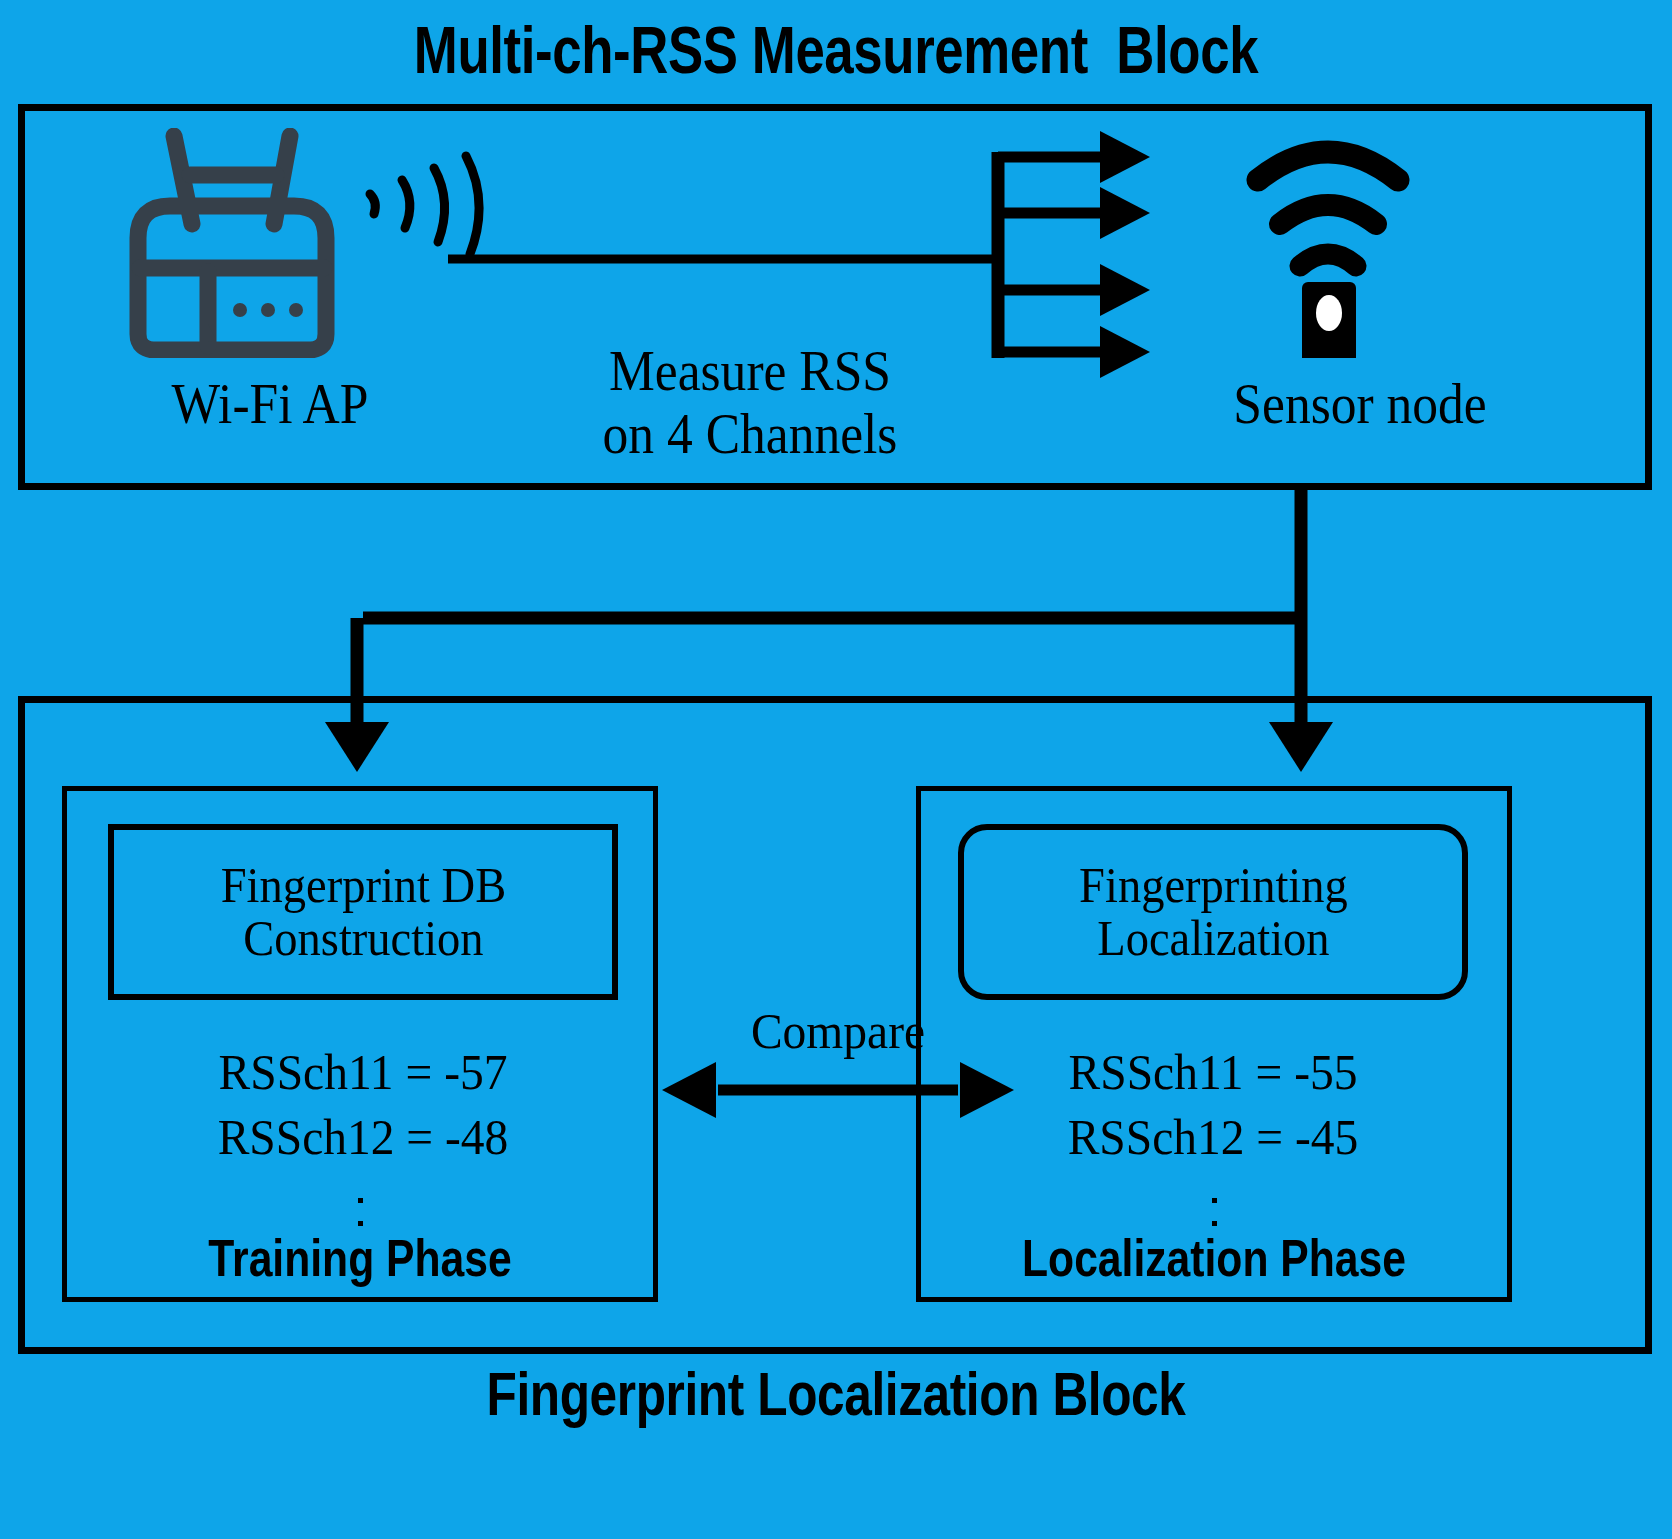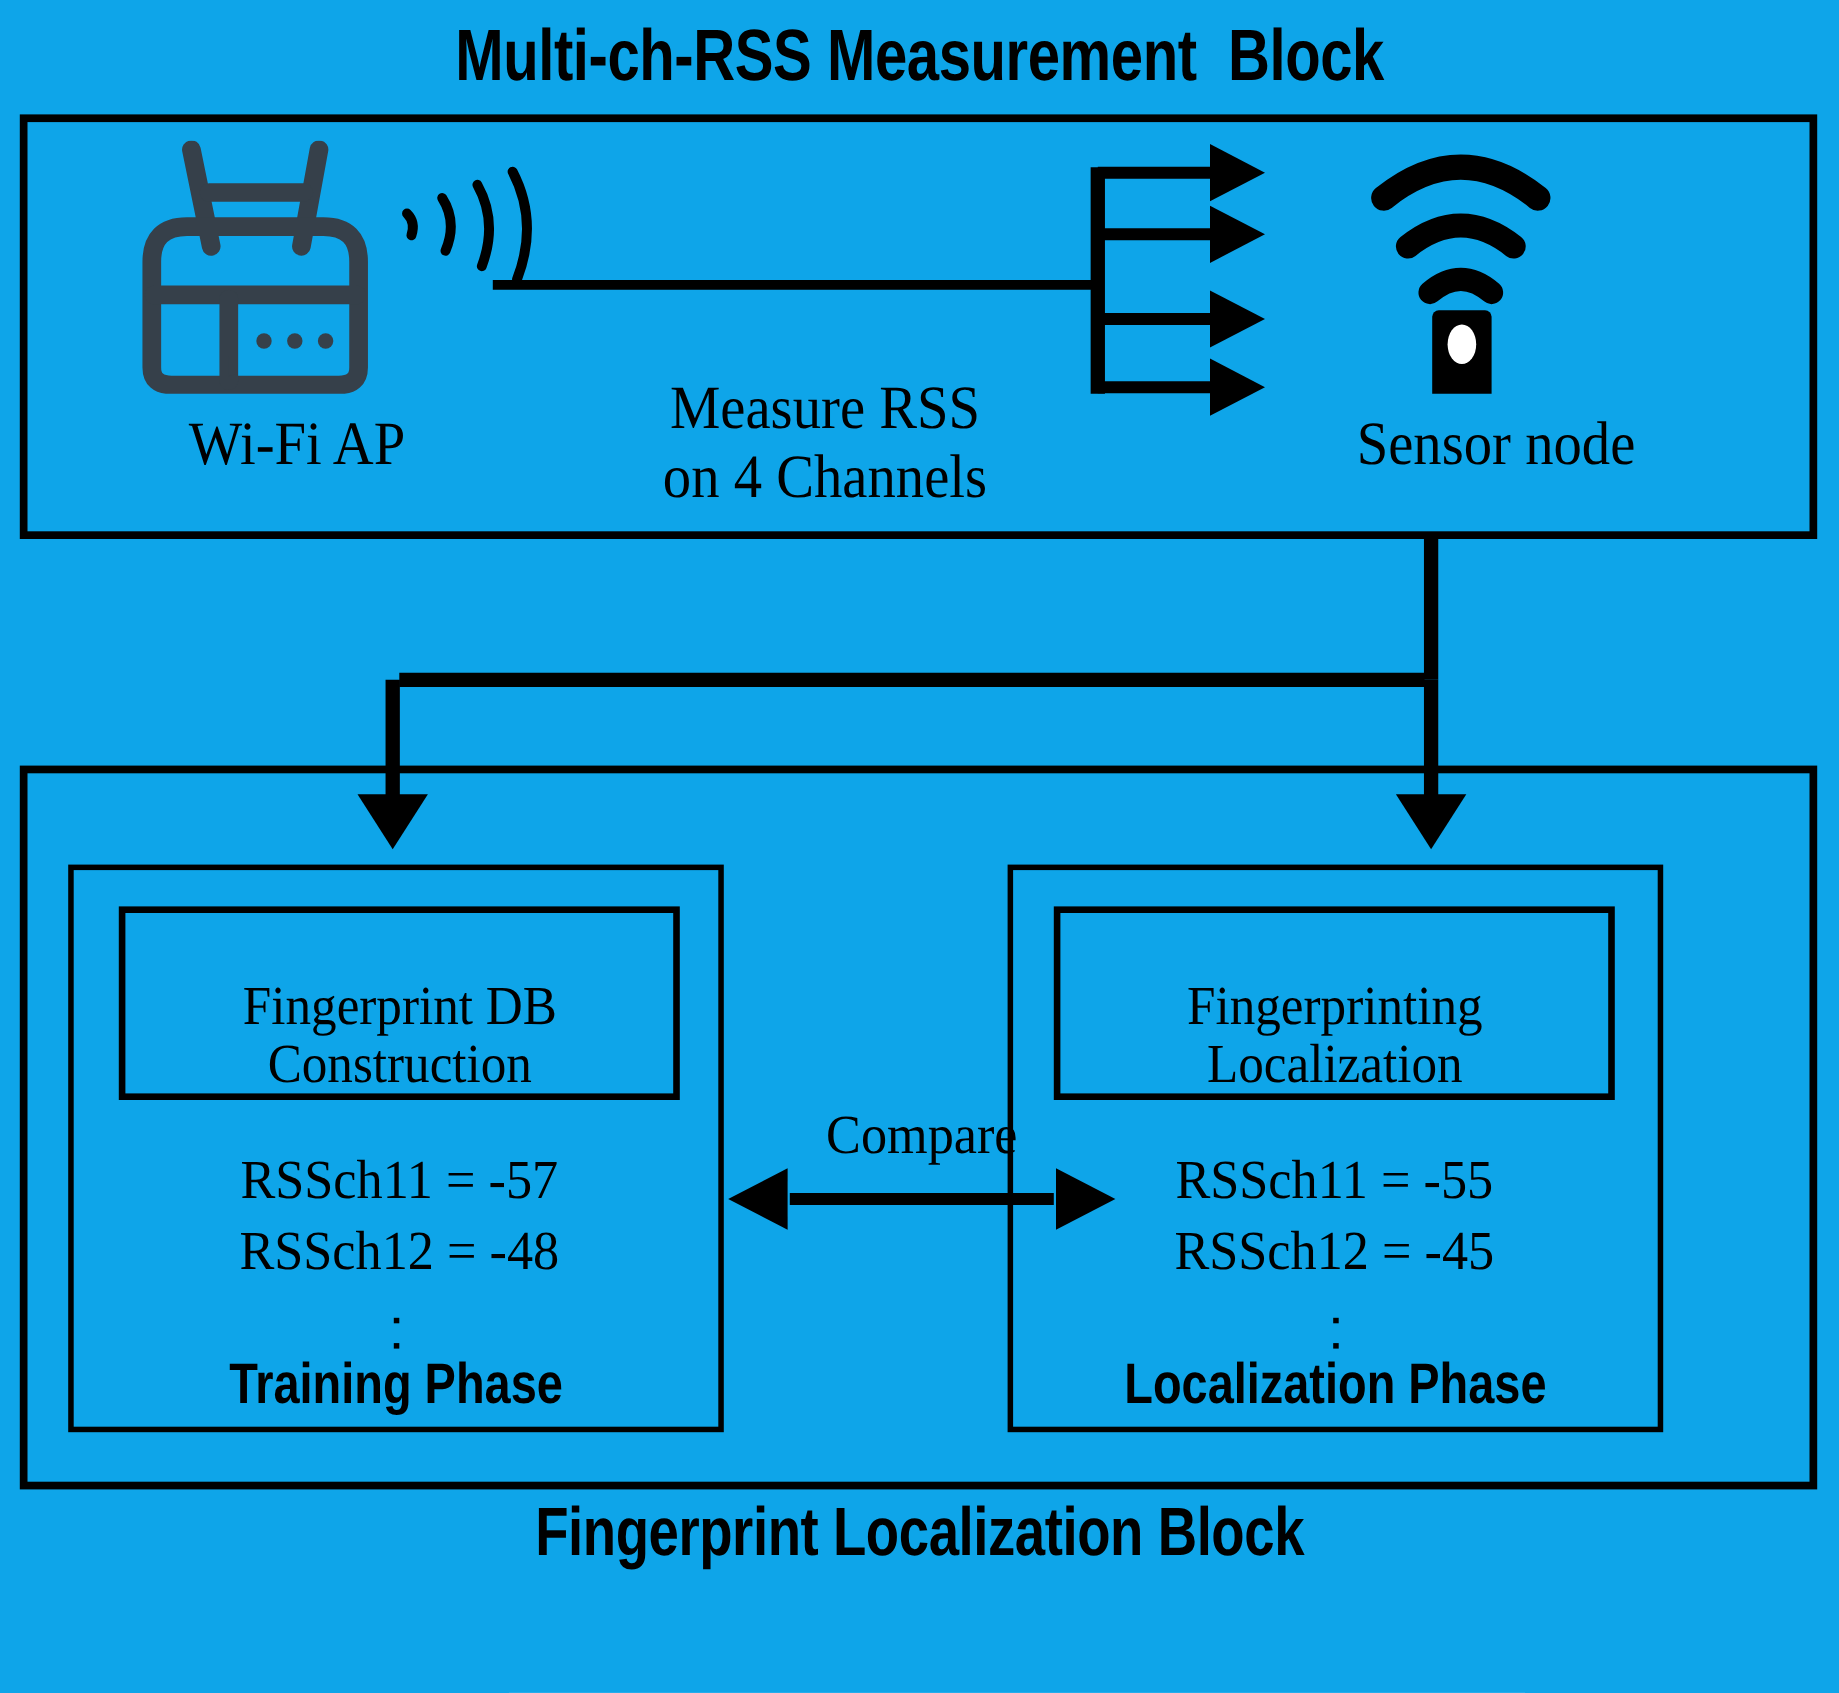--- a/index.html
+++ b/index.html
@@ -57,25 +57,25 @@
   }
   #training-phase-box   { left: 62px;  top: 786px; width: 596px; height: 516px; }
   #localization-phase-box { left: 916px; top: 786px; width: 596px; height: 516px; }
 
   
   .inner-box {
     position: absolute;
     border: 6px solid #000;
     box-sizing: border-box;
     display: flex;
-    align-items: flex-end;
+    align-items: center;
     justify-content: center;
   }
   #fingerprint-db-box   { left: 108px; top: 824px; width: 510px; height: 176px; }
-  #fingerprinting-box   { left: 958px; top: 824px; width: 510px; height: 176px; }
+  #fingerprinting-box   { left: 958px; top: 824px; width: 510px; height: 176px; border-radius: 29px; }
 
   .inner-box-label {
     font-size: 50px;
     line-height: 1.06;
     text-align: center;
     white-space: pre-line;
     transform: scaleX(0.93);
   }
 
   

